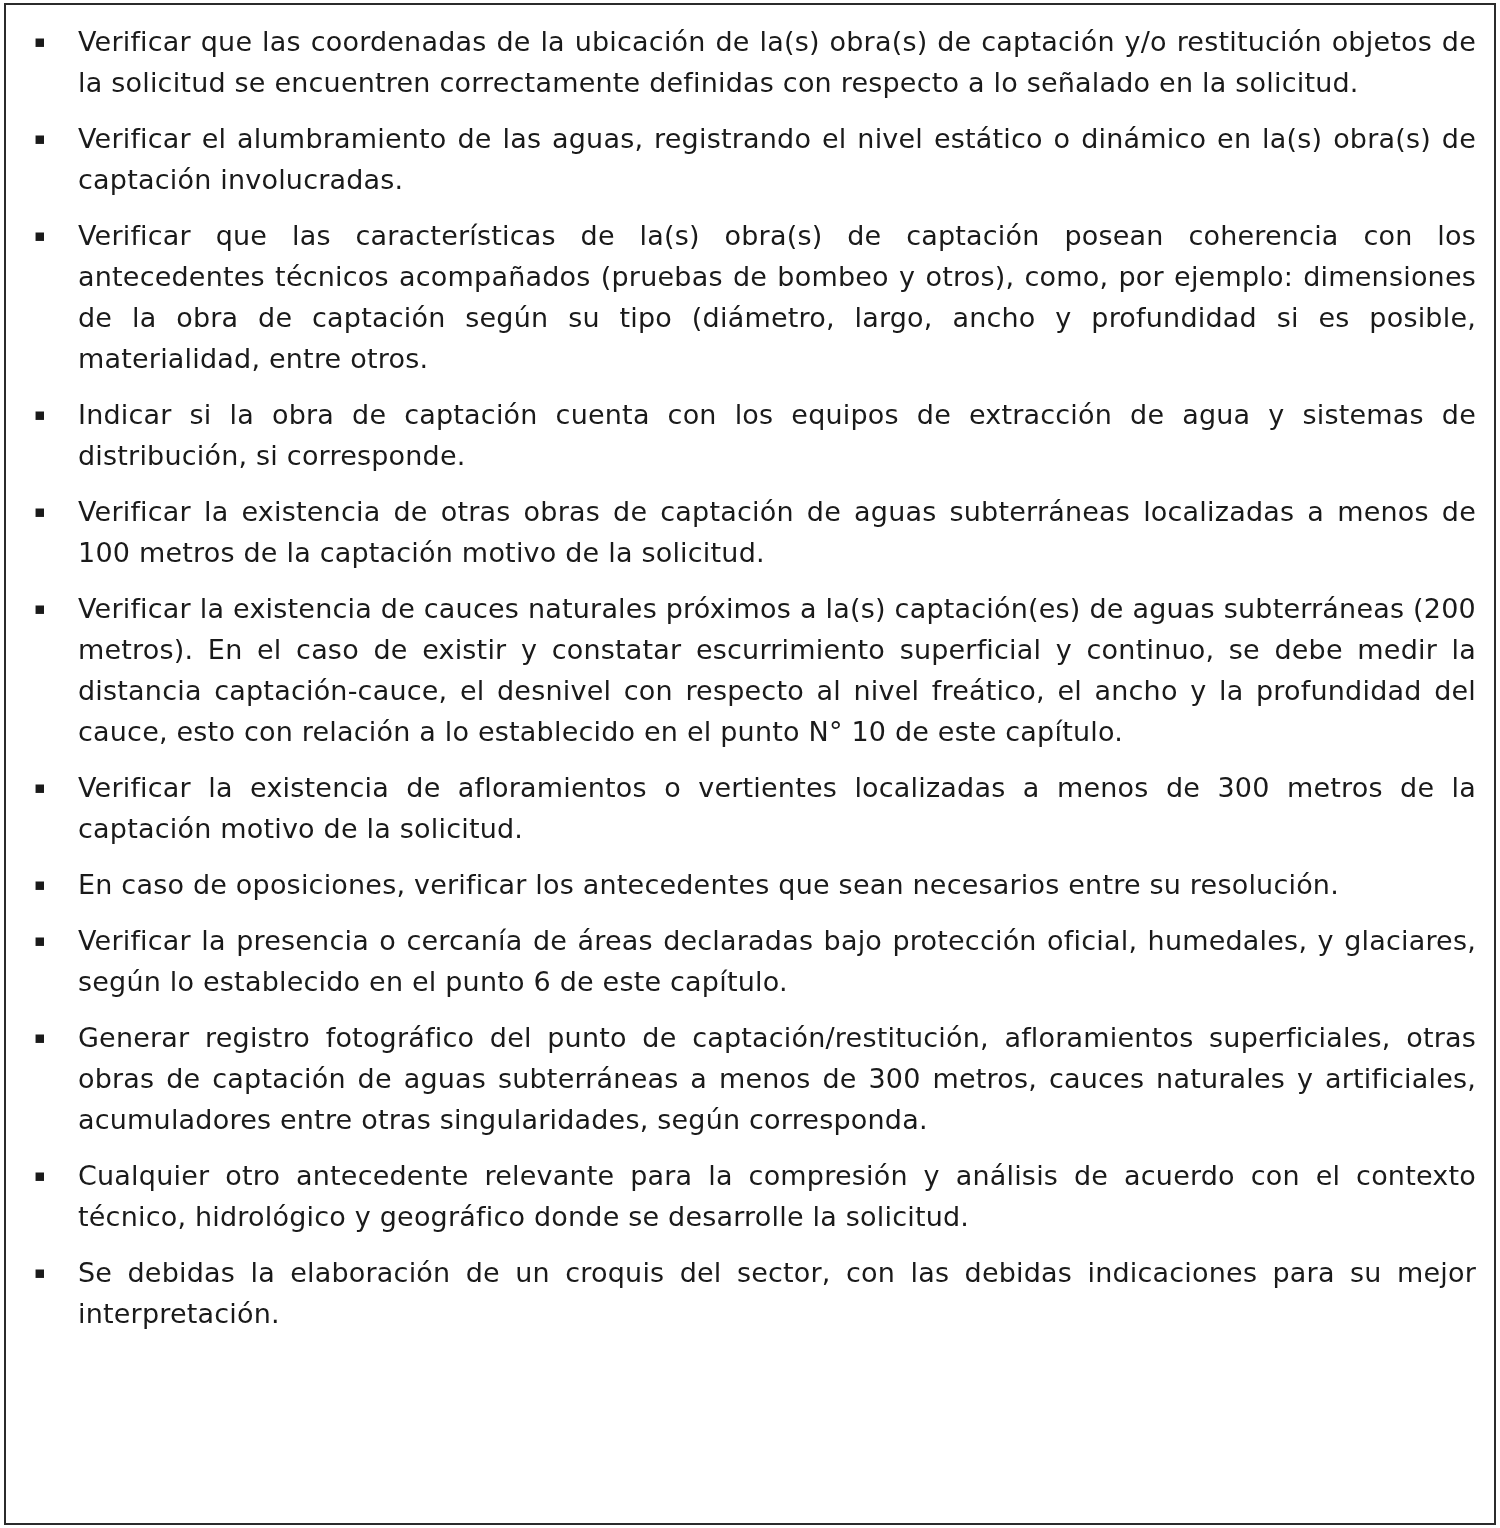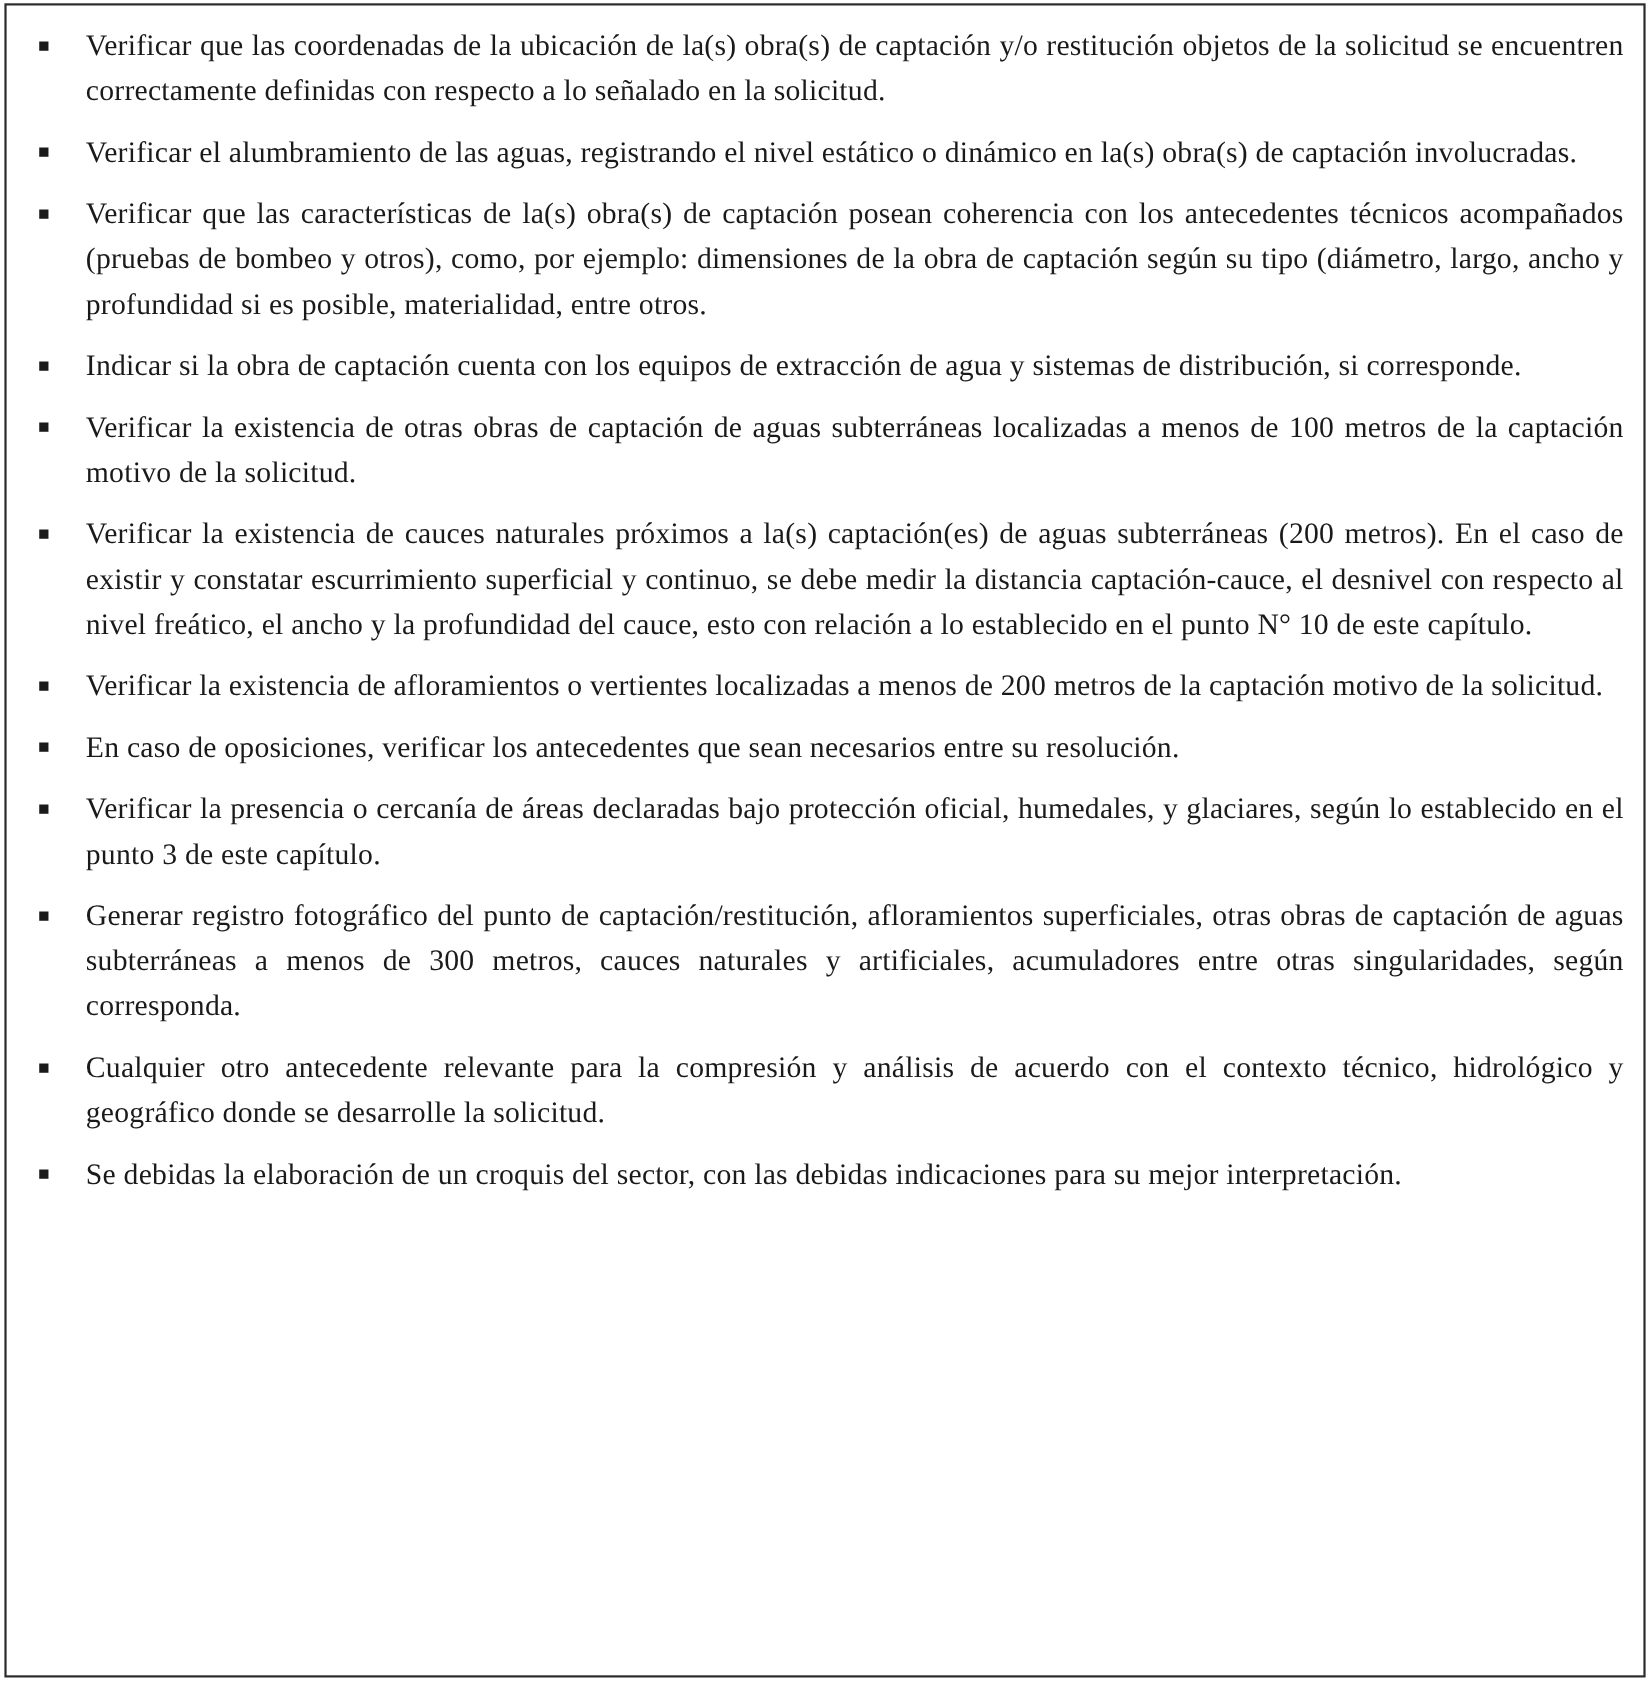--- a/index.html
+++ b/index.html
@@ -43,21 +43,20 @@
     user-select: none;
   }
   .text {
     flex: 1 1 auto;
     font-size: 27px;
     line-height: 41px;
     text-align: justify;
     text-justify: inter-word;
     letter-spacing: 0.2px;
     padding-right: 4px;
-    font-family: Liberation Serif, serif;
   }
 </style>
 </head>
 <body>
 
 <div class="page-frame">
   <div class="bullet-list">
 
     <div class="item">
       <span class="bullet">▪</span>
@@ -84,31 +83,31 @@
       <div class="text">Verificar la existencia de otras obras de captación de aguas subterráneas localizadas a menos de 100 metros de la captación motivo de la solicitud.</div>
     </div>
 
     <div class="item">
       <span class="bullet">▪</span>
       <div class="text">Verificar la existencia de cauces naturales próximos a la(s) captación(es) de aguas subterráneas (200 metros). En el caso de existir y constatar escurrimiento superficial y continuo, se debe medir la distancia captación-cauce, el desnivel con respecto al nivel freático, el ancho y la profundidad del cauce, esto con relación a lo establecido en el punto N° 10 de este capítulo.</div>
     </div>
 
     <div class="item">
       <span class="bullet">▪</span>
-      <div class="text">Verificar la existencia de afloramientos o vertientes localizadas a menos de 200 metros de la captación motivo de la solicitud.</div>
+      <div class="text">Verificar la existencia de afloramientos o vertientes localizadas a menos de 300 metros de la captación motivo de la solicitud.</div>
     </div>
 
     <div class="item">
       <span class="bullet">▪</span>
       <div class="text">En caso de oposiciones, verificar los antecedentes que sean necesarios entre su resolución.</div>
     </div>
 
     <div class="item">
       <span class="bullet">▪</span>
-      <div class="text">Verificar la presencia o cercanía de áreas declaradas bajo protección oficial, humedales, y glaciares, según lo establecido en el punto 3 de este capítulo.</div>
+      <div class="text">Verificar la presencia o cercanía de áreas declaradas bajo protección oficial, humedales, y glaciares, según lo establecido en el punto 6 de este capítulo.</div>
     </div>
 
     <div class="item">
       <span class="bullet">▪</span>
       <div class="text">Generar registro fotográfico del punto de captación/restitución, afloramientos superficiales, otras obras de captación de aguas subterráneas a menos de 300 metros, cauces naturales y artificiales, acumuladores entre otras singularidades, según corresponda.</div>
     </div>
 
     <div class="item">
       <span class="bullet">▪</span>
       <div class="text">Cualquier otro antecedente relevante para la compresión y análisis de acuerdo con el contexto técnico, hidrológico y geográfico donde se desarrolle la solicitud.</div>

